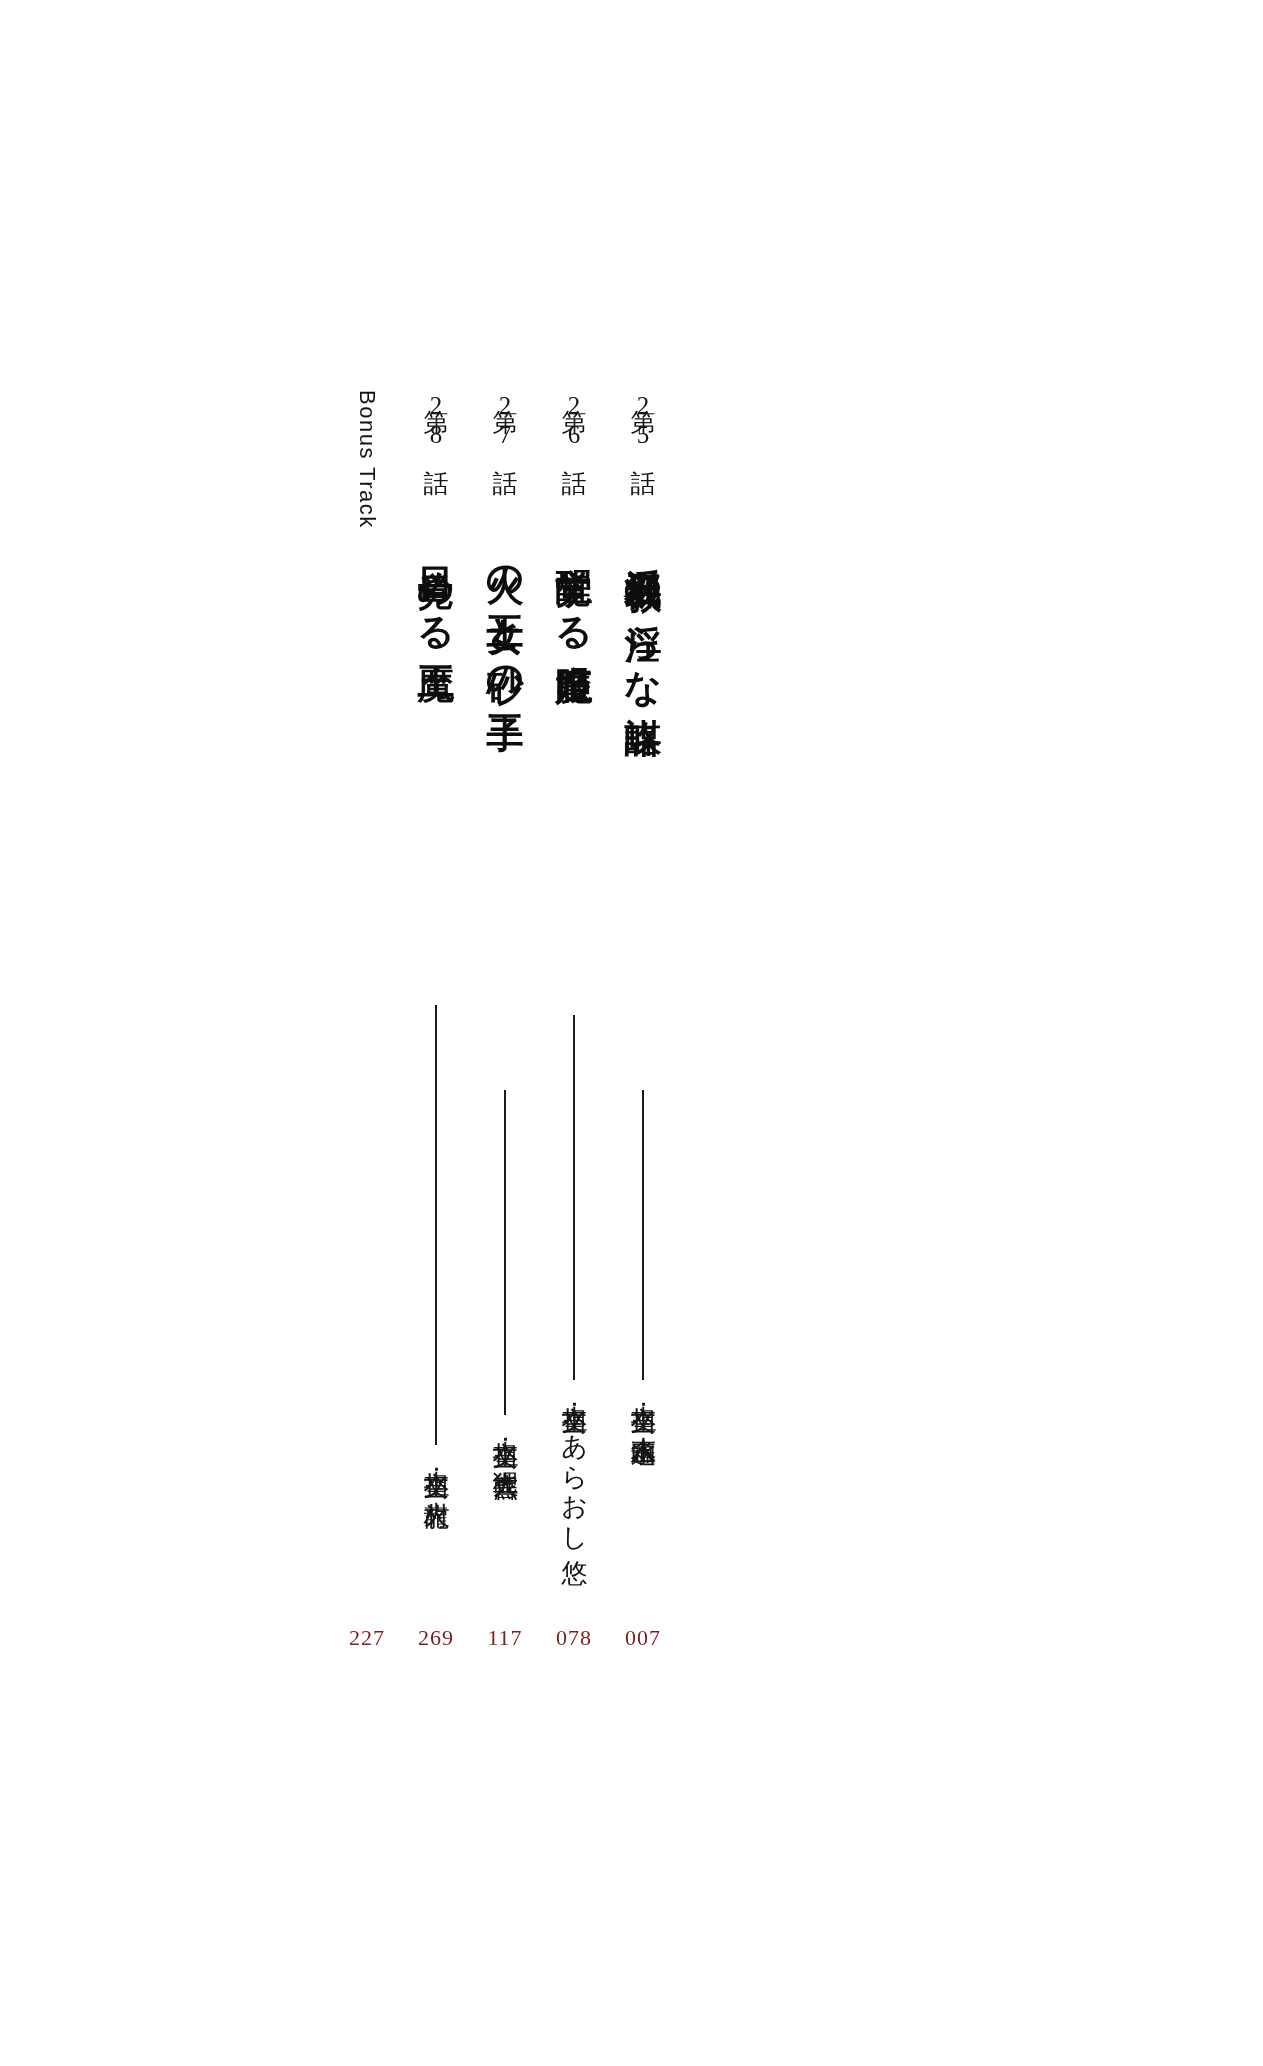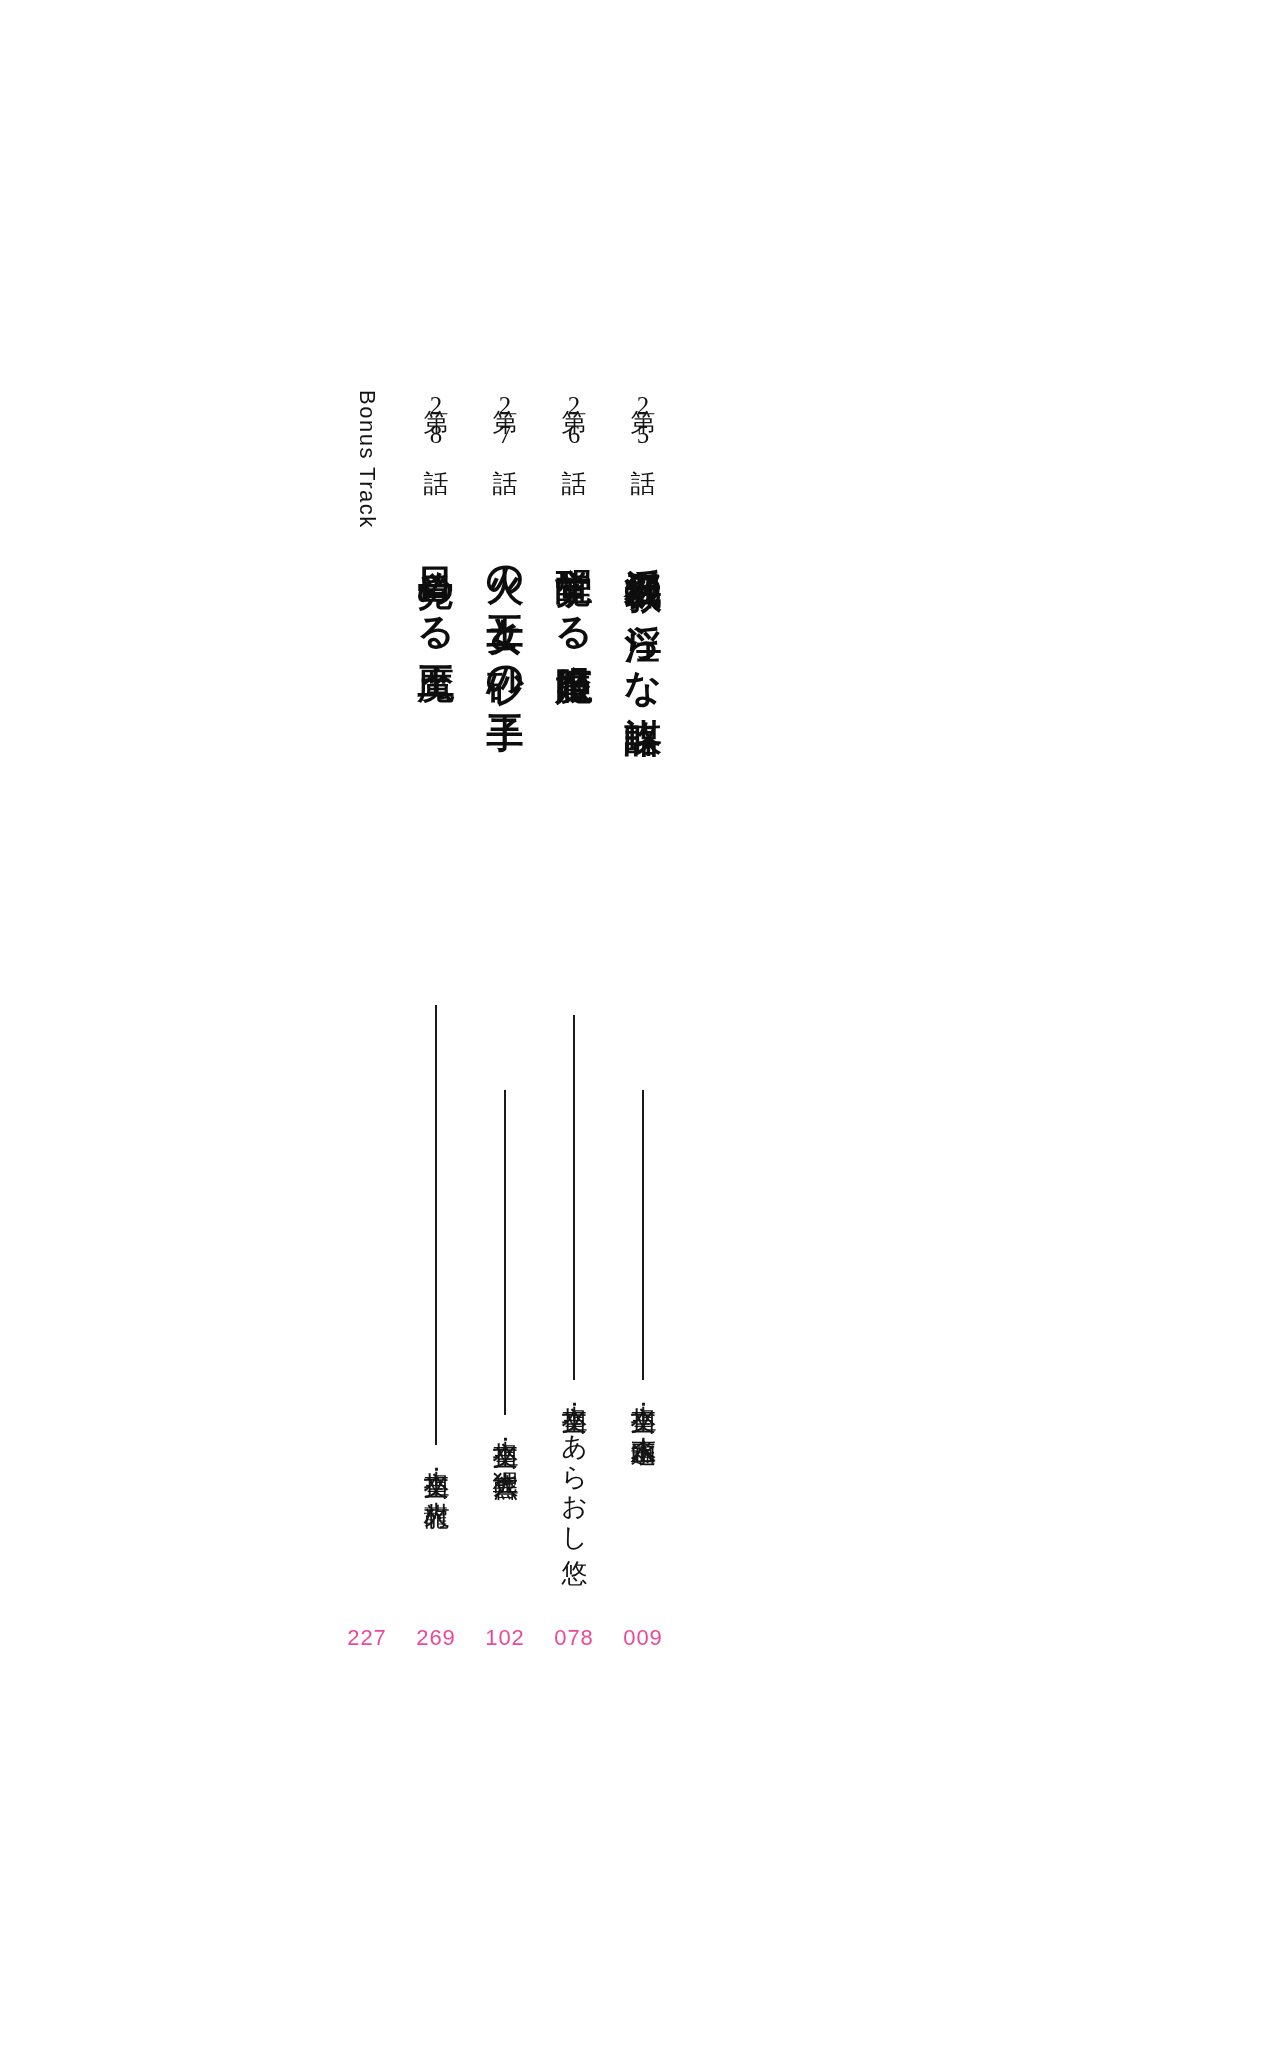--- a/index.html
+++ b/index.html
@@ -94,59 +94,59 @@
     letter-spacing: 1px;
     font-weight: 400;
     color: #141414;
   }
 
   .page-num {
     position: absolute;
     top: 1235px;
     left: 50%;
     transform: translateX(-50%);
-    font-family: Liberation Sans, sans-serif;
+    font-family: Liberation Serif, serif;
     font-size: 22px;
     letter-spacing: 1px;
-    color: #ec4899;
+    color: #7f1d1d;
     writing-mode: horizontal-tb;
   }
 </style>
 </head>
 <body>
 
 <div class="toc">
 
   <div class="entry" style="left:600px;">
     <div class="entry-inner">
       <div class="vtext chapter-no">第25話</div>
       <div class="vtext title">淫祇邪教の淫らな謀略</div>
       <div class="leader" style="top:700px;height:290px;"></div>
       <div class="vtext credit" style="top:995px;">本文担当：木森山水道</div>
-      <div class="page-num">009</div>
+      <div class="page-num">007</div>
     </div>
   </div>
 
   <div class="entry" style="left:531px;">
     <div class="entry-inner">
       <div class="vtext chapter-no">第26話</div>
       <div class="vtext title">覚醒する魔眼姫</div>
       <div class="leader" style="top:625px;height:365px;"></div>
       <div class="vtext credit" style="top:995px;">本文担当：あらおし悠</div>
       <div class="page-num">078</div>
     </div>
   </div>
 
   <div class="entry" style="left:462px;">
     <div class="entry-inner">
       <div class="vtext chapter-no">第27話</div>
       <div class="vtext title">火の王女と砂の王子</div>
       <div class="leader" style="top:700px;height:325px;"></div>
       <div class="vtext credit" style="top:1030px;">本文担当：大熊狸喜</div>
-      <div class="page-num">102</div>
+      <div class="page-num">117</div>
     </div>
   </div>
 
   <div class="entry" style="left:393px;">
     <div class="entry-inner">
       <div class="vtext chapter-no">第28話</div>
       <div class="vtext title">目覚める魔王</div>
       <div class="leader" style="top:615px;height:440px;"></div>
       <div class="vtext credit" style="top:1060px;">本文担当：火村龍</div>
       <div class="page-num">269</div>

